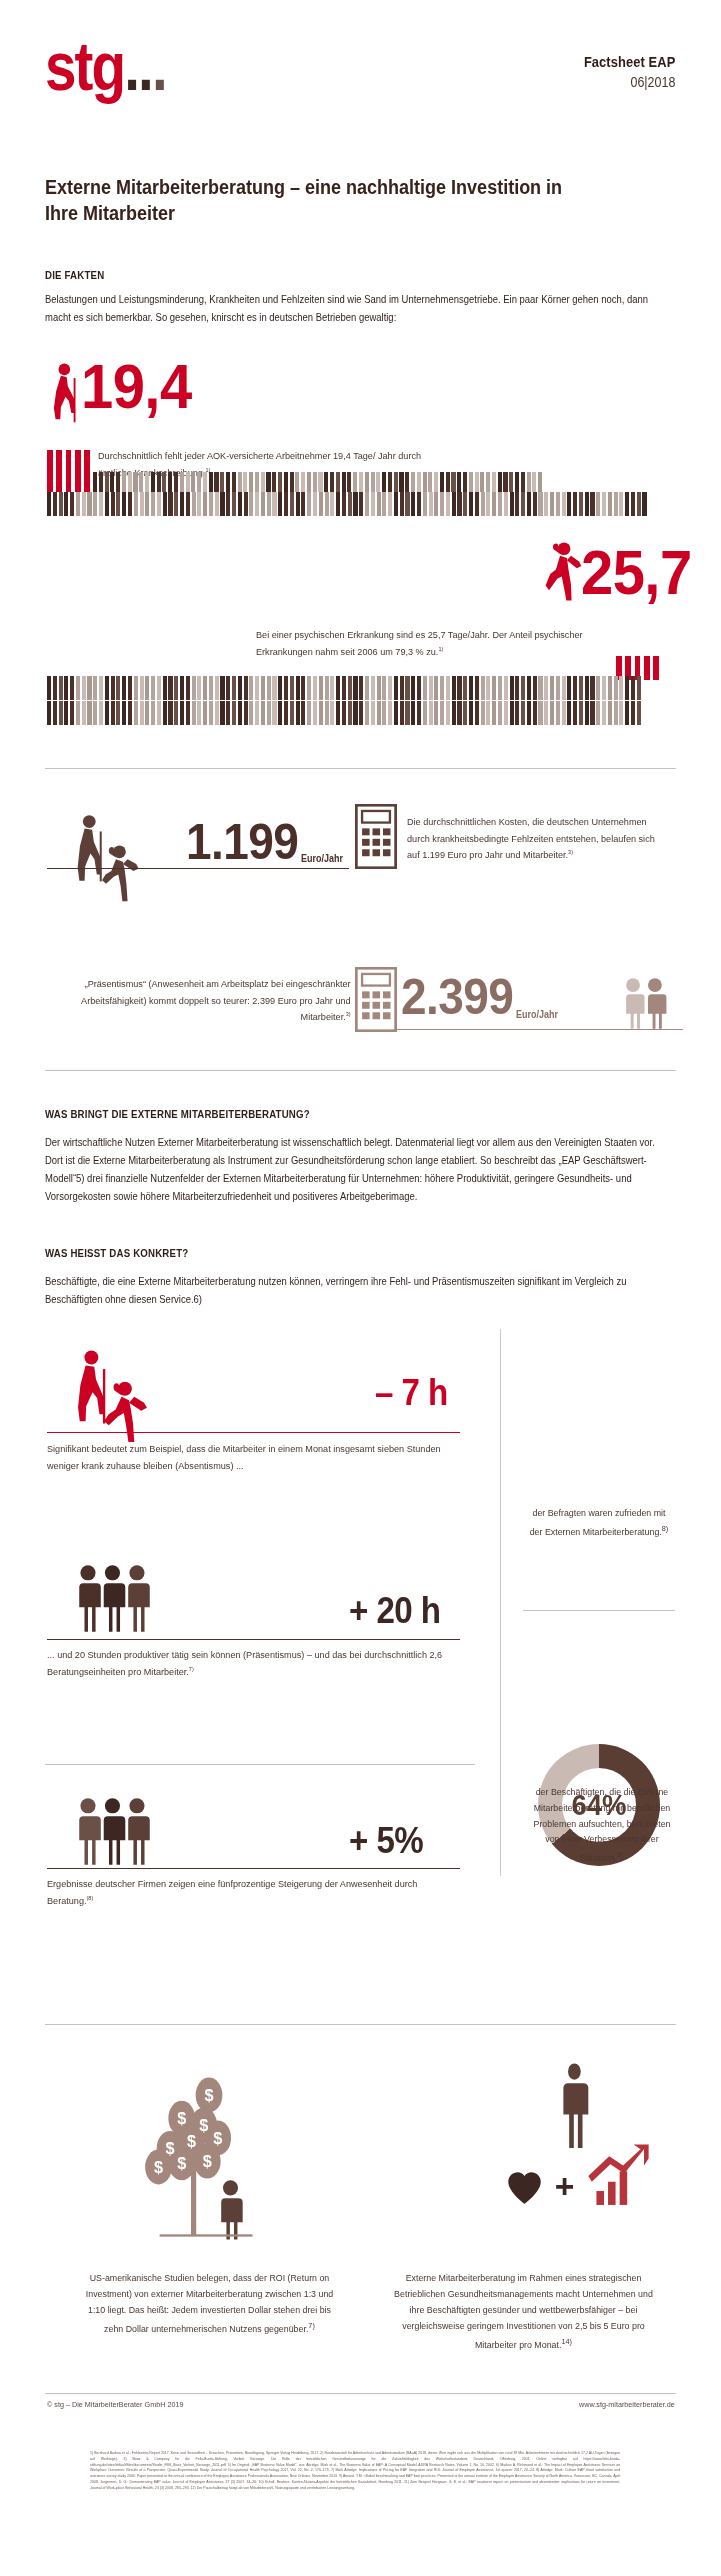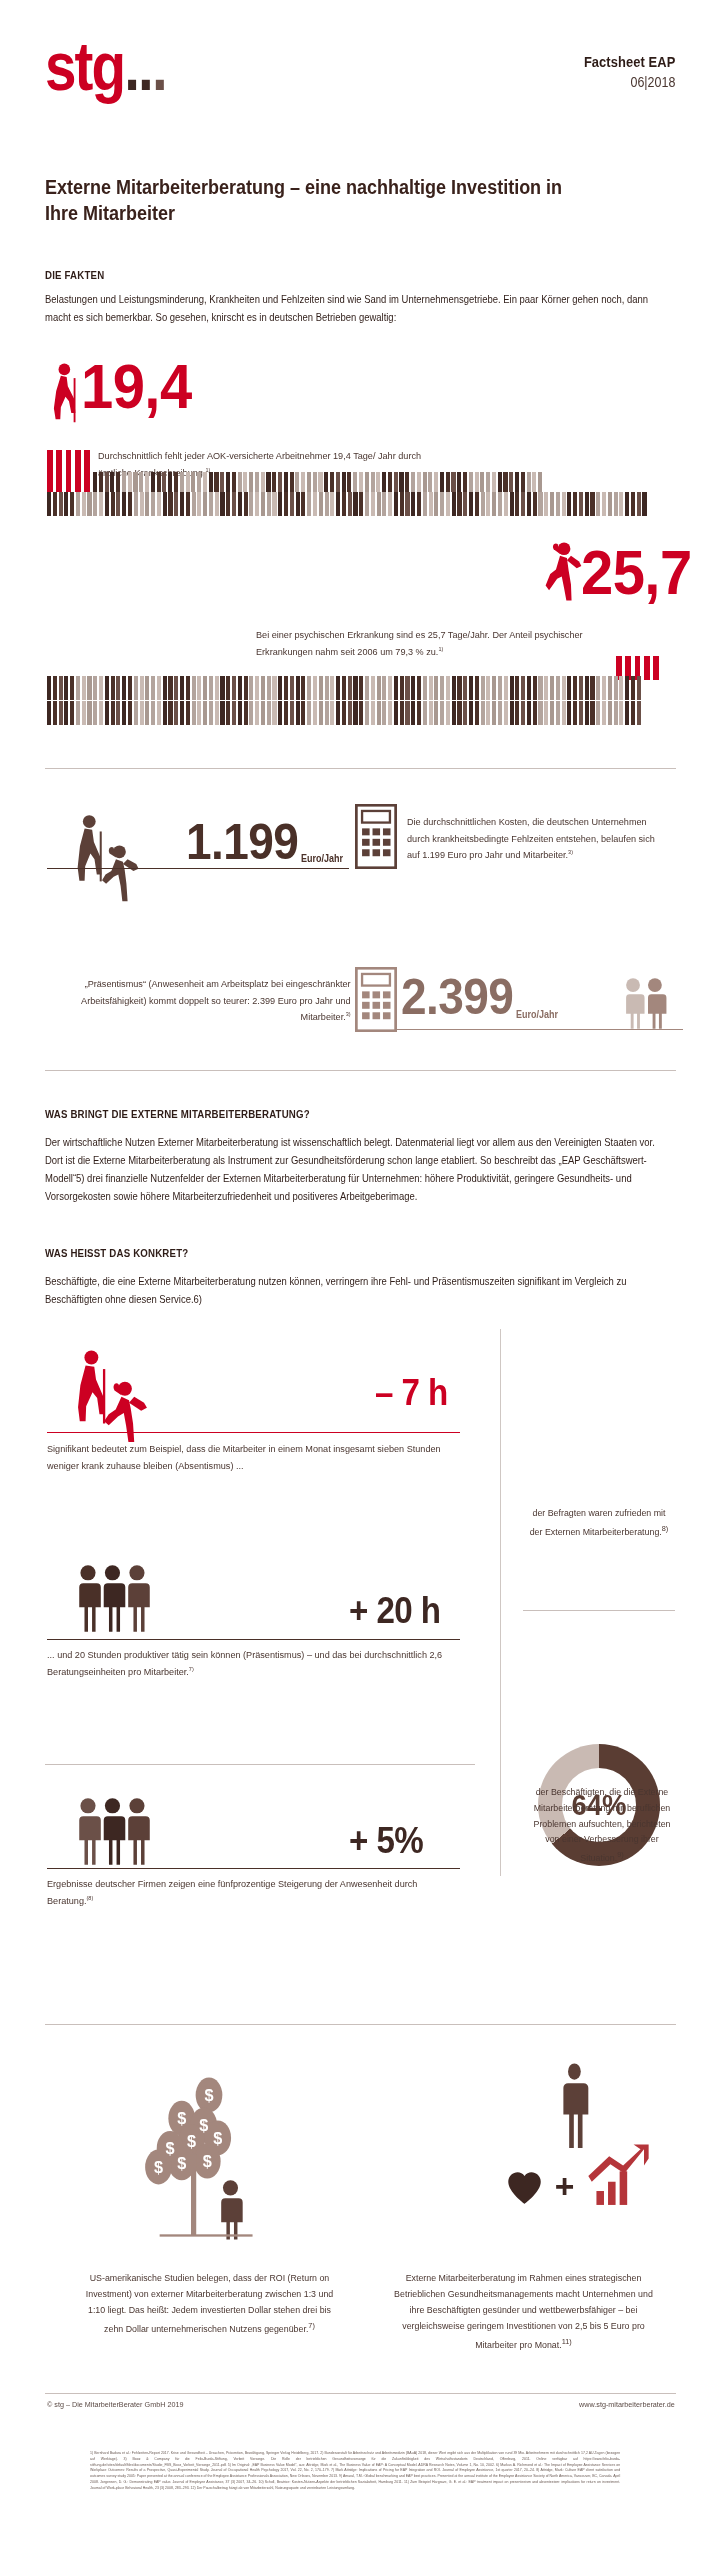--- a/index.html
+++ b/index.html
@@ -727,21 +727,21 @@
     </g>
     <g>
       <rect x="168" y="224" width="13" height="24" fill="#b5353a"></rect>
       <rect x="188" y="208" width="13" height="40" fill="#b5353a"></rect>
       <rect x="208" y="190" width="13" height="58" fill="#b5353a"></rect>
       <path d="M160 208 L192 178 L216 194 L250 152 L250 180 L258 168 L258 144 L232 144 L244 152 L214 180 L190 164 L154 198 Z" fill="#b5353a"></path>
     </g>
   </svg>
 
   <div class="bottom-col" style="left:76px; top:2271px; width:267px;"><span>US-amerikanische Studien belegen, dass der ROI (Return on Investment) von externer Mitarbeiterberatung zwischen 1:3 und 1:10 liegt. Das heißt: Jedem investierten Dollar stehen drei bis zehn Dollar unternehmerischen Nutzens gegenüber.</span><sup>7)</sup></div>
-  <div class="bottom-col" style="left:384px; top:2271px; width:279px;"><span>Externe Mitarbeiterberatung im Rahmen eines strategischen Betrieblichen Gesundheitsmanagements macht Unternehmen und ihre Beschäftigten gesünder und wettbewerbsfähiger – bei vergleichsweise geringem Investitionen von 2,5 bis 5 Euro pro Mitarbeiter pro Monat.</span><sup>11)</sup></div>
+  <div class="bottom-col" style="left:384px; top:2271px; width:279px;"><span>Externe Mitarbeiterberatung im Rahmen eines strategischen Betrieblichen Gesundheitsmanagements macht Unternehmen und ihre Beschäftigten gesünder und wettbewerbsfähiger – bei vergleichsweise geringem Investitionen von 2,5 bis 5 Euro pro Mitarbeiter pro Monat.</span><sup>14)</sup></div>
 
   <div class="footer-line" style="top:2393px;"></div>
   <div class="footer-txt" style="left:47px; top:2400px;">© stg – Die MitarbeiterBerater GmbH 2019</div>
   <div class="footer-txt" style="right:47px; top:2400px; text-align:right; transform-origin:right top;">www.stg-mitarbeiterberater.de</div>
 
   <div class="refs" style="top:2451px;">1) Bernhard Badura et al.: Fehlzeiten-Report 2017. Krise und Gesundheit – Ursachen, Prävention, Bewältigung, Springer Verlag Heidelberg, 2017. 2) Bundesanstalt für Arbeitsschutz und Arbeitsmedizin (BAuA) 2018, dieser Wert ergibt sich aus der Multiplikation von rund 39 Mio. Arbeitnehmern mit durchschnittlich 17,2 AU-Tagen (bezogen auf Werktage). 3) Booz &amp; Company für die Felix-Burda-Stiftung, Vorbeit Vorsorge. Die Rolle der betrieblichen Gesundheitsvorsorge für die Zukunftsfähigkeit des Wirtschaftsstandorts Deutschland, Offenburg, 2011. Online verfügbar auf https://www.felix-burda-stiftung.de/sites/default/files/documents/Studie_FBS_Booz_Vorbeit_Vorsorge_2011.pdf. 5) Im Original: „EAP Business Value Model“, aus: Attridge, Mark et al., The Business Value of EAP: A Conceptual Model. ADRA Research Notes, Volume 1, No. 10, 2002. 6) Markus A. Richmond et al.: The Impact of Employee Assistance Services on Workplace Outcomes: Results of a Prospective, Quasi-Experimental Study. Journal of Occupational Health Psychology 2017, Vol. 22, No. 2, 170–179. 7) Mark Attridge: Implications of Pricing for EAP Integration and ROI. Journal of Employee Assistance, 1st quarter 2017, 20–24. 8) Attridge, Mark: Culture EAP client satisfaction and outcomes survey study 2005: Paper presented at the annual conference of the Employee Assistance Professionals Association, New Orleans, November 2013. 9) Amaral, T.M.: Global benchmarking and EAP best practices. Presented at the annual institute of the Employee Assistance Society of North America, Vancouver, BC, Canada. April 2008. Jorgensen, D. G.: Demonstrating EAP value. Journal of Employee Assistance, 37 (3) 2007, 34–26. 10) Scholl, Beatrice: Kosten-Nutzen-Aspekte der betrieblichen Sozialarbeit, Hamburg 2011. 11) Zum Beispiel Hargrave, G. E. et al.: EAP treatment impact on presenteeism and absenteeism: implications for return on investment. Journal of Work-place Behavioral Health, 23 (3) 2008, 283–293. 12) Der Pauschalbetrag hängt ab von Mitarbeiterzahl, Nutzungsquote und vereinbarten Leistungsumfang.</div>
 
 </div>
 
 

